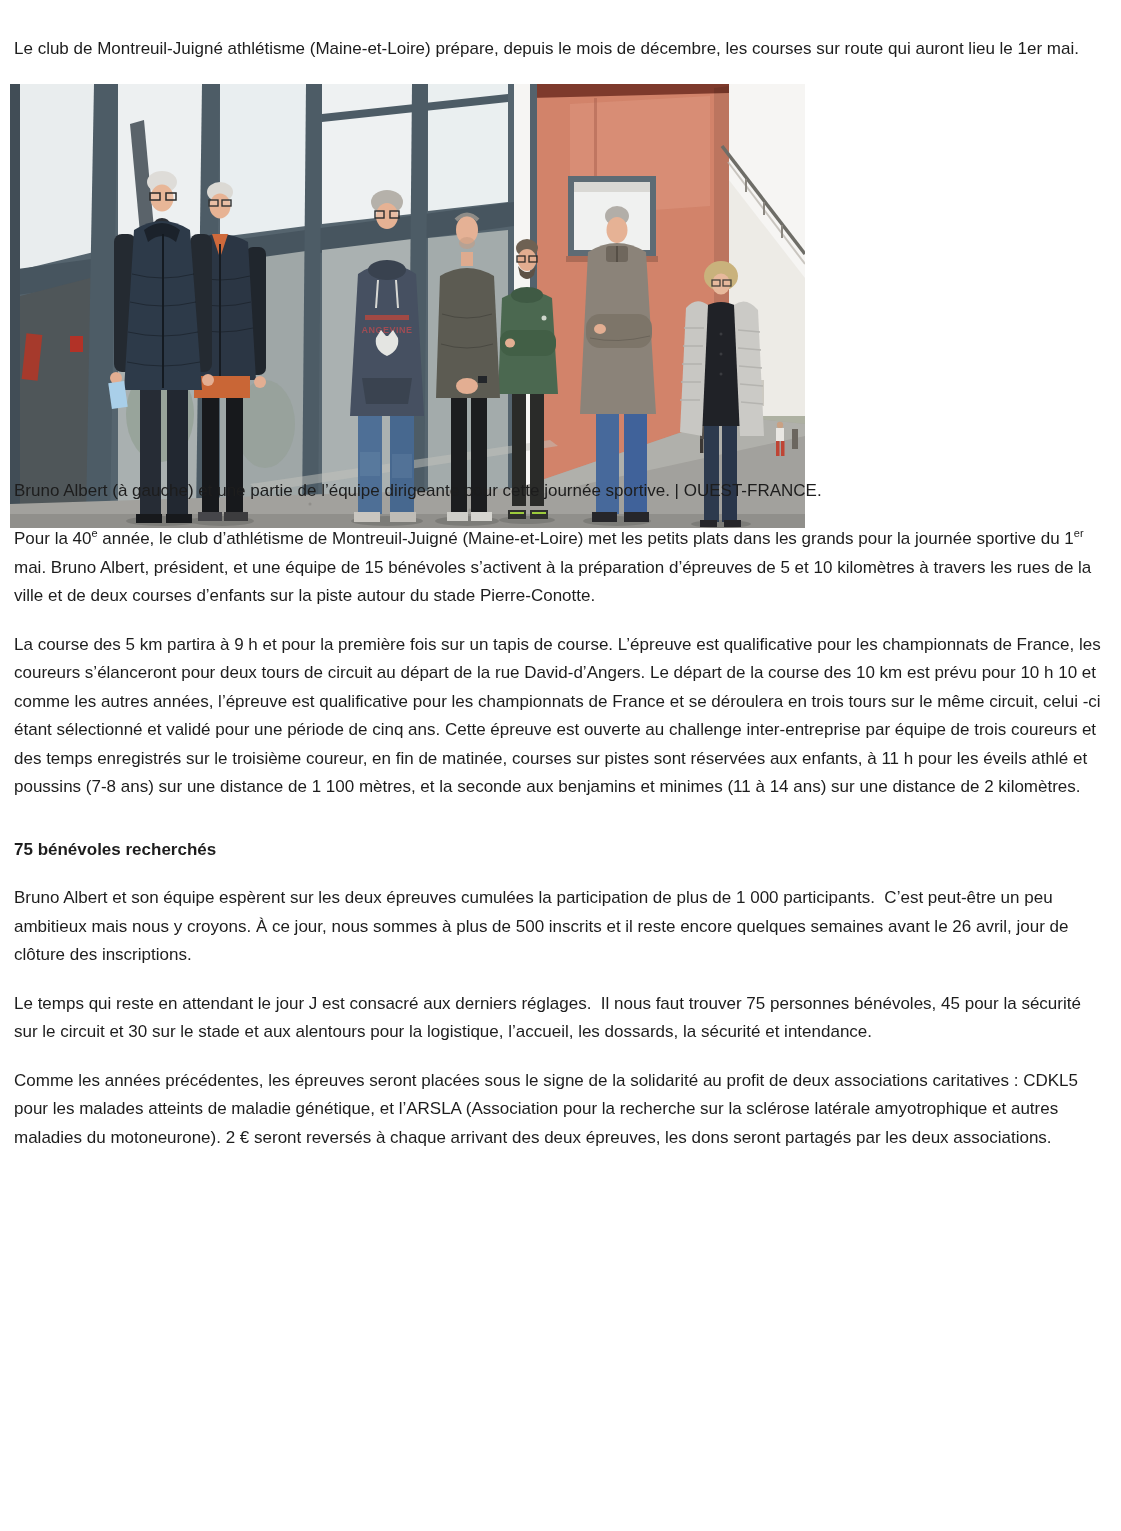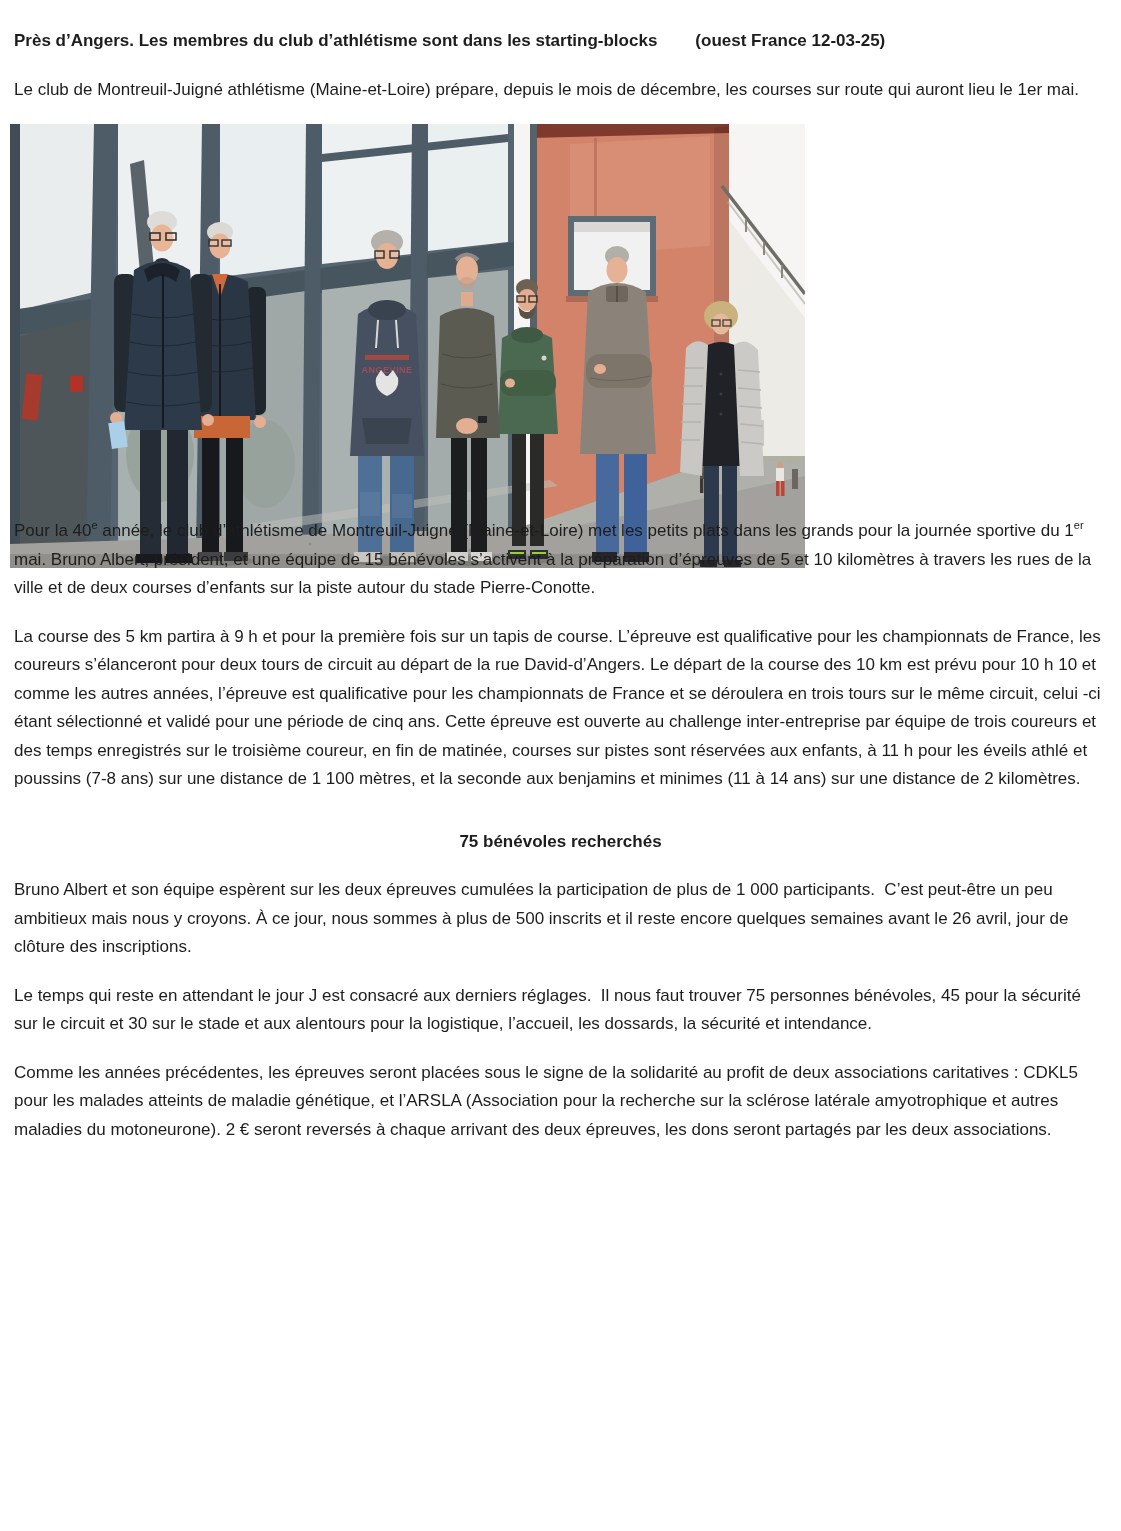--- a/index.html
+++ b/index.html
@@ -4,34 +4,33 @@
 <style>
   html,body{margin:0;padding:0;background:#ffffff;}
   body{
     width:1121px;height:1531px;overflow:hidden;
     font-family:"Liberation Sans",sans-serif;
     font-size:17px;line-height:28.5px;color:#1d1d1d;
     -webkit-font-smoothing:antialiased;
   }
   .doc{padding:27px 14px 0 14px;}
   h1,h2{font-size:17px;font-weight:bold;margin:0 0 20px 0;line-height:28.5px;}
-  h2{margin:34px 0 20px 0;text-align:center;}
+  h2{margin:34px 0 20px 0;}
   p{margin:8px 0 20px 0;}
   .title-src{margin-left:38px;}
   sup{font-size:11px;line-height:0;vertical-align:super;}
   figure{margin:0 0 20px -4px;width:795px;height:373px;}
   figure svg{display:block;width:795px;height:444px;}
   .caption{margin:0 0 20px 0;}
 </style>
 </head>
 <body>
 
 <div class="doc">
 
-  <h1><span>Près d’Angers. Les membres du club d’athlétisme sont dans les starting-blocks</span><span class="title-src">(ouest France 12-03-25)</span></h1>
 
   <p>Le club de Montreuil-Juigné athlétisme (Maine-et-Loire) prépare, depuis le mois de décembre, les courses sur route qui auront lieu le 1er mai.</p>
 
   <figure>
     <svg viewBox="0 0 795 444" xmlns="http://www.w3.org/2000/svg">
 
       <rect x="0" y="0" width="795" height="444" fill="#f6f5f3"></rect>
 
       <g>
         <rect x="0" y="0" width="504" height="432" fill="#55646e"></rect>
@@ -251,20 +250,21 @@
         <path d="M674,244 L694,244 M673,262 L693,262 M672,280 L692,280 M671,298 L691,298 M670,316 L690,316" stroke="#b3b2ae" stroke-width="1.5"></path>
         <path d="M728,246 L750,248 M728,264 L751,266 M729,282 L752,284 M730,300 L753,302 M731,318 L753,320" stroke="#b5b4b0" stroke-width="1.5"></path>
         <rect x="694" y="342" width="15" height="96" fill="#2d3a4e"></rect>
         <rect x="712" y="342" width="15" height="96" fill="#2a364a"></rect>
         <rect x="690" y="436" width="17" height="7" fill="#26262a"></rect>
         <rect x="714" y="436" width="17" height="7" fill="#26262a"></rect>
       </g>
     </svg>
   </figure>
 
+  <p class="caption">Bruno Albert (à gauche) et une partie de l’équipe dirigeante pour cette journée sportive. | OUEST-FRANCE.</p>
 
   <p><span>Pour la 40</span><sup>e</sup><span> année, le club d’athlétisme de Montreuil-Juigné (Maine-et-Loire) met les petits plats dans les grands pour la journée sportive du 1</span><sup>er</sup><span> mai. Bruno Albert, président, et une équipe de 15 bénévoles s’activent à la préparation d’épreuves de 5 et 10 kilomètres à travers les rues de la ville et de deux courses d’enfants sur la piste autour du stade Pierre-Conotte.</span></p>
 
 
   <p>La course des 5 km partira à 9 h et pour la première fois sur un tapis de course. L’épreuve est qualificative pour les championnats de France, les coureurs s’élanceront pour deux tours de circuit au départ de la rue David-d’Angers. Le départ de la course des 10 km est prévu pour 10 h 10 et comme les autres années, l’épreuve est qualificative pour les championnats de France et se déroulera en trois tours sur le même circuit, celui -ci étant sélectionné et validé pour une période de cinq ans. Cette épreuve est ouverte au challenge inter-entreprise par équipe de trois coureurs et des temps enregistrés sur le troisième coureur, en fin de matinée, courses sur pistes sont réservées aux enfants, à 11 h pour les éveils athlé et poussins (7-8 ans) sur une distance de 1&nbsp;100 mètres, et la seconde aux benjamins et minimes (11 à 14 ans) sur une distance de 2 kilomètres.</p>
 
   <h2>75 bénévoles recherchés</h2>
 
   <p>Bruno Albert et son équipe espèrent sur les deux épreuves cumulées la participation de plus de 1&nbsp;000 participants.&nbsp; C’est peut-être un peu ambitieux mais nous y croyons. À ce jour, nous sommes à plus de 500 inscrits et il reste encore quelques semaines avant le 26 avril, jour de clôture des inscriptions.</p>
 

